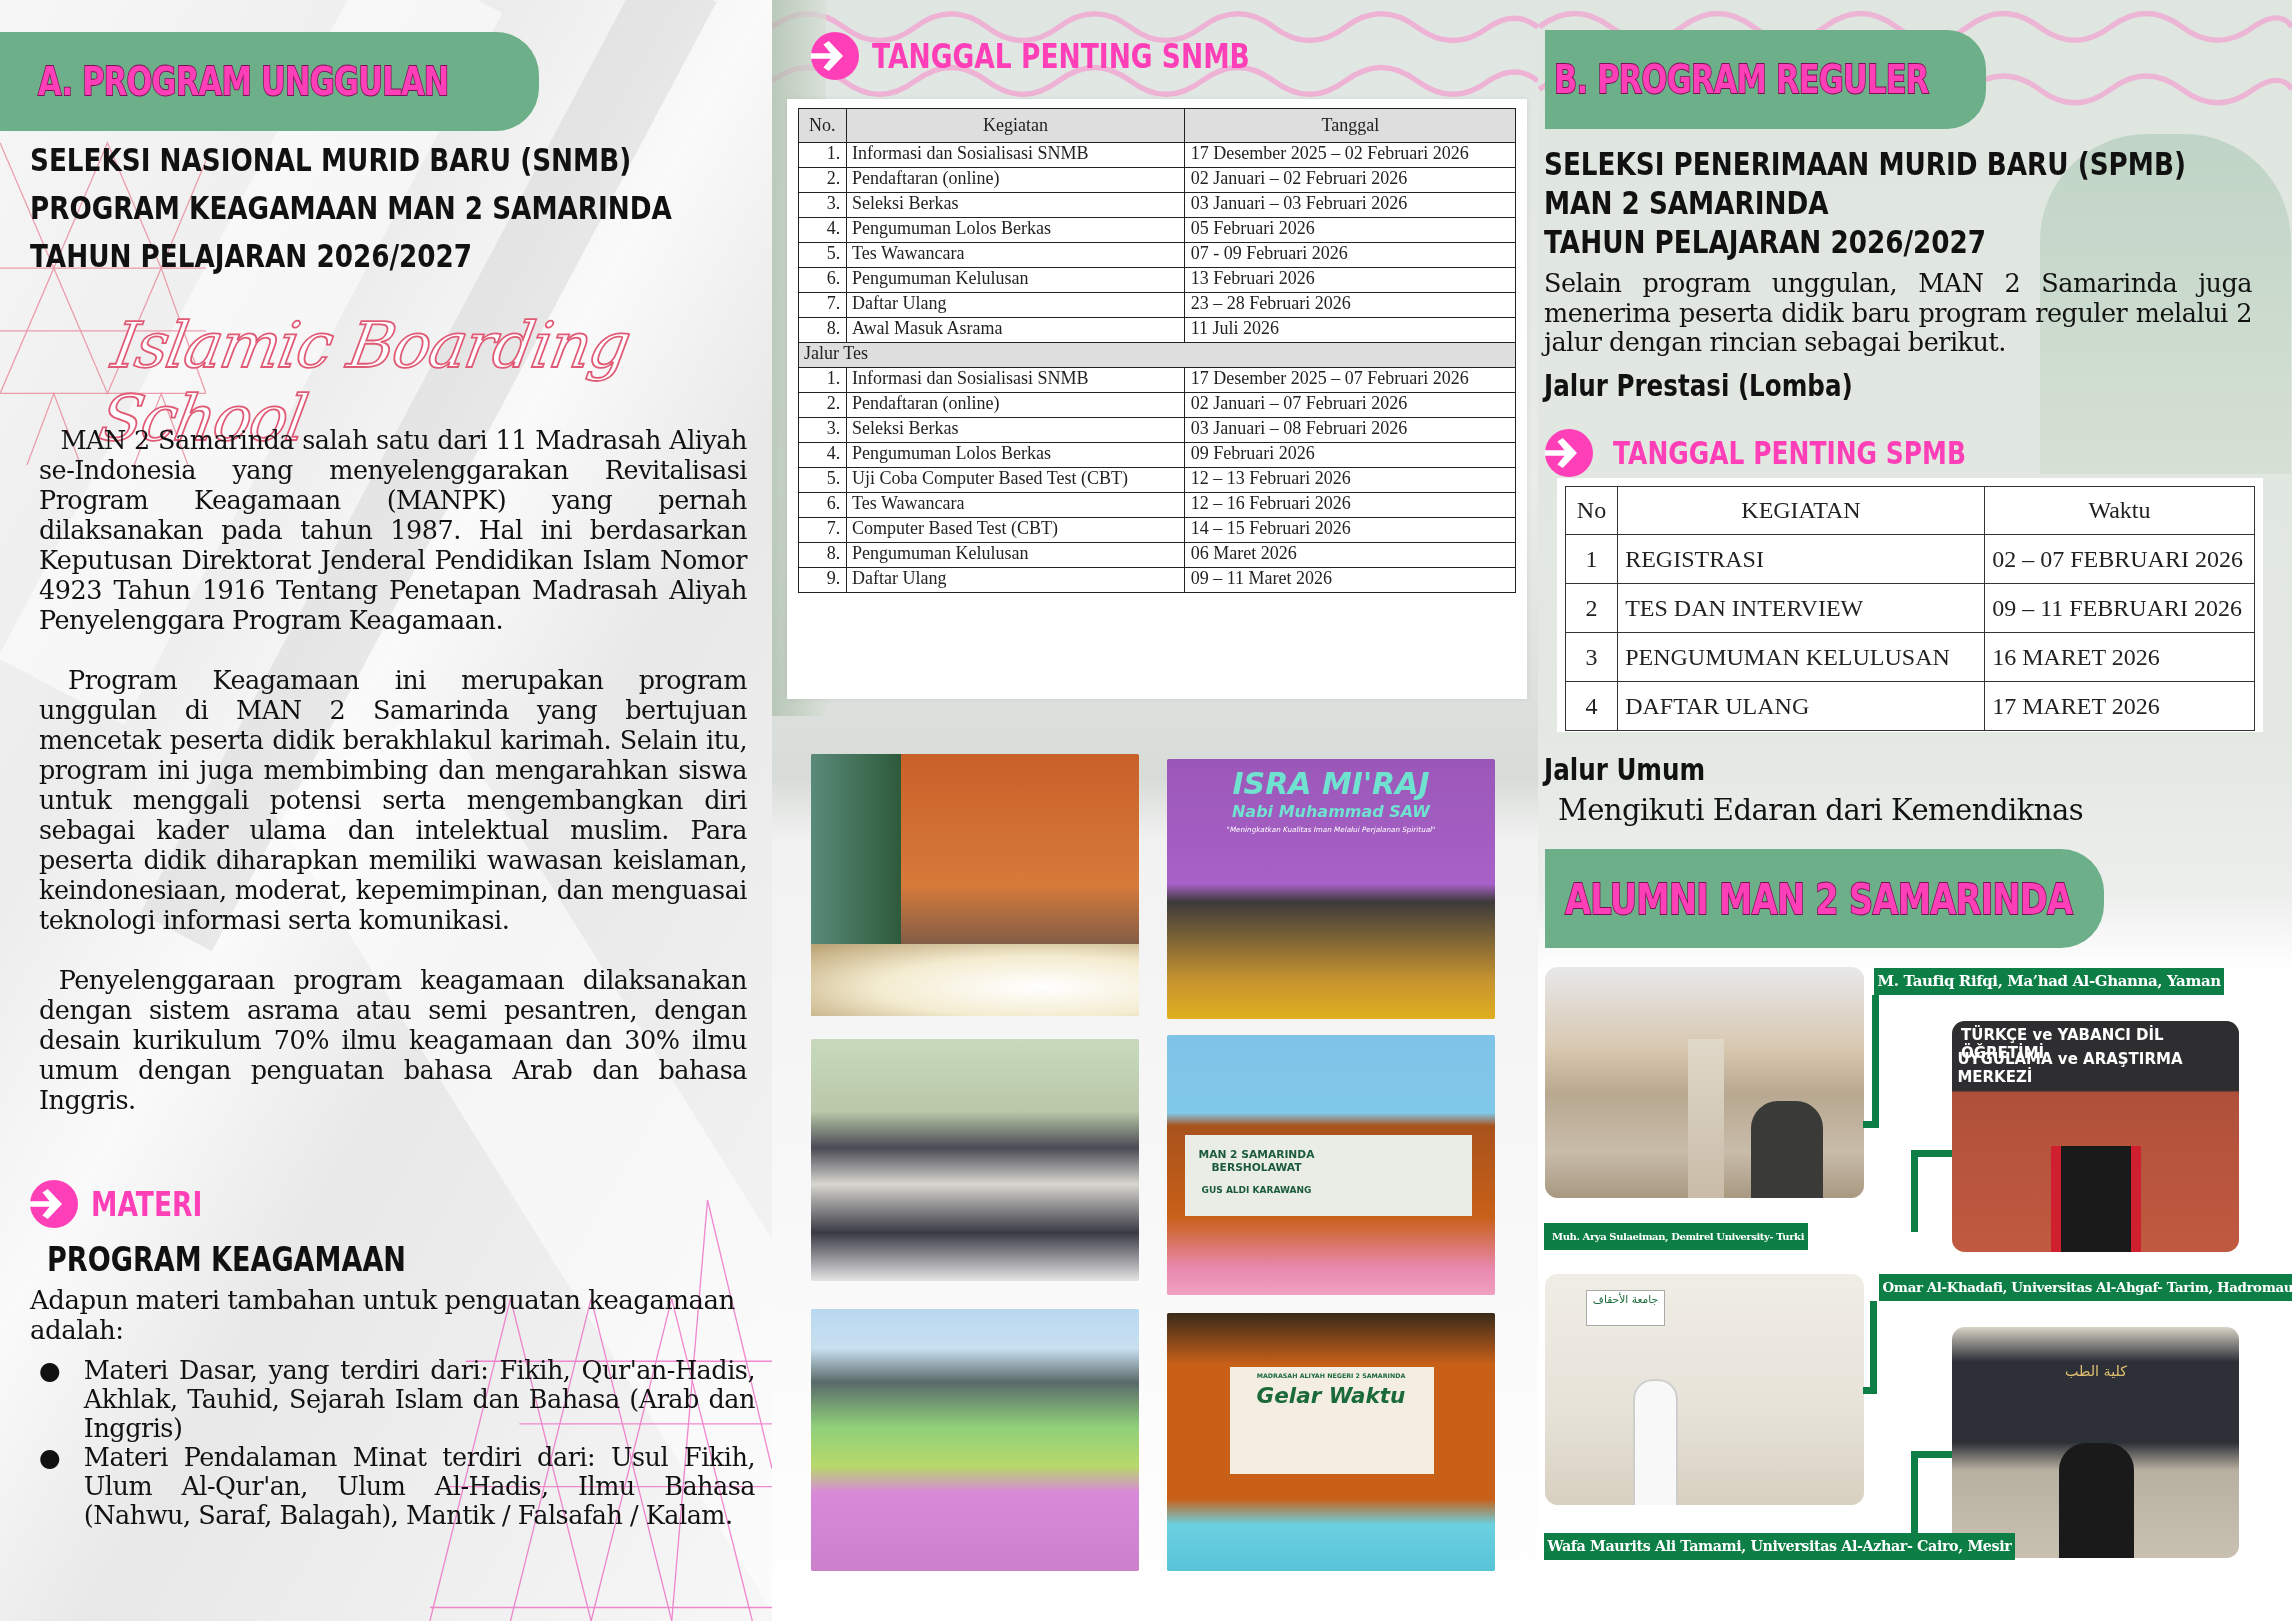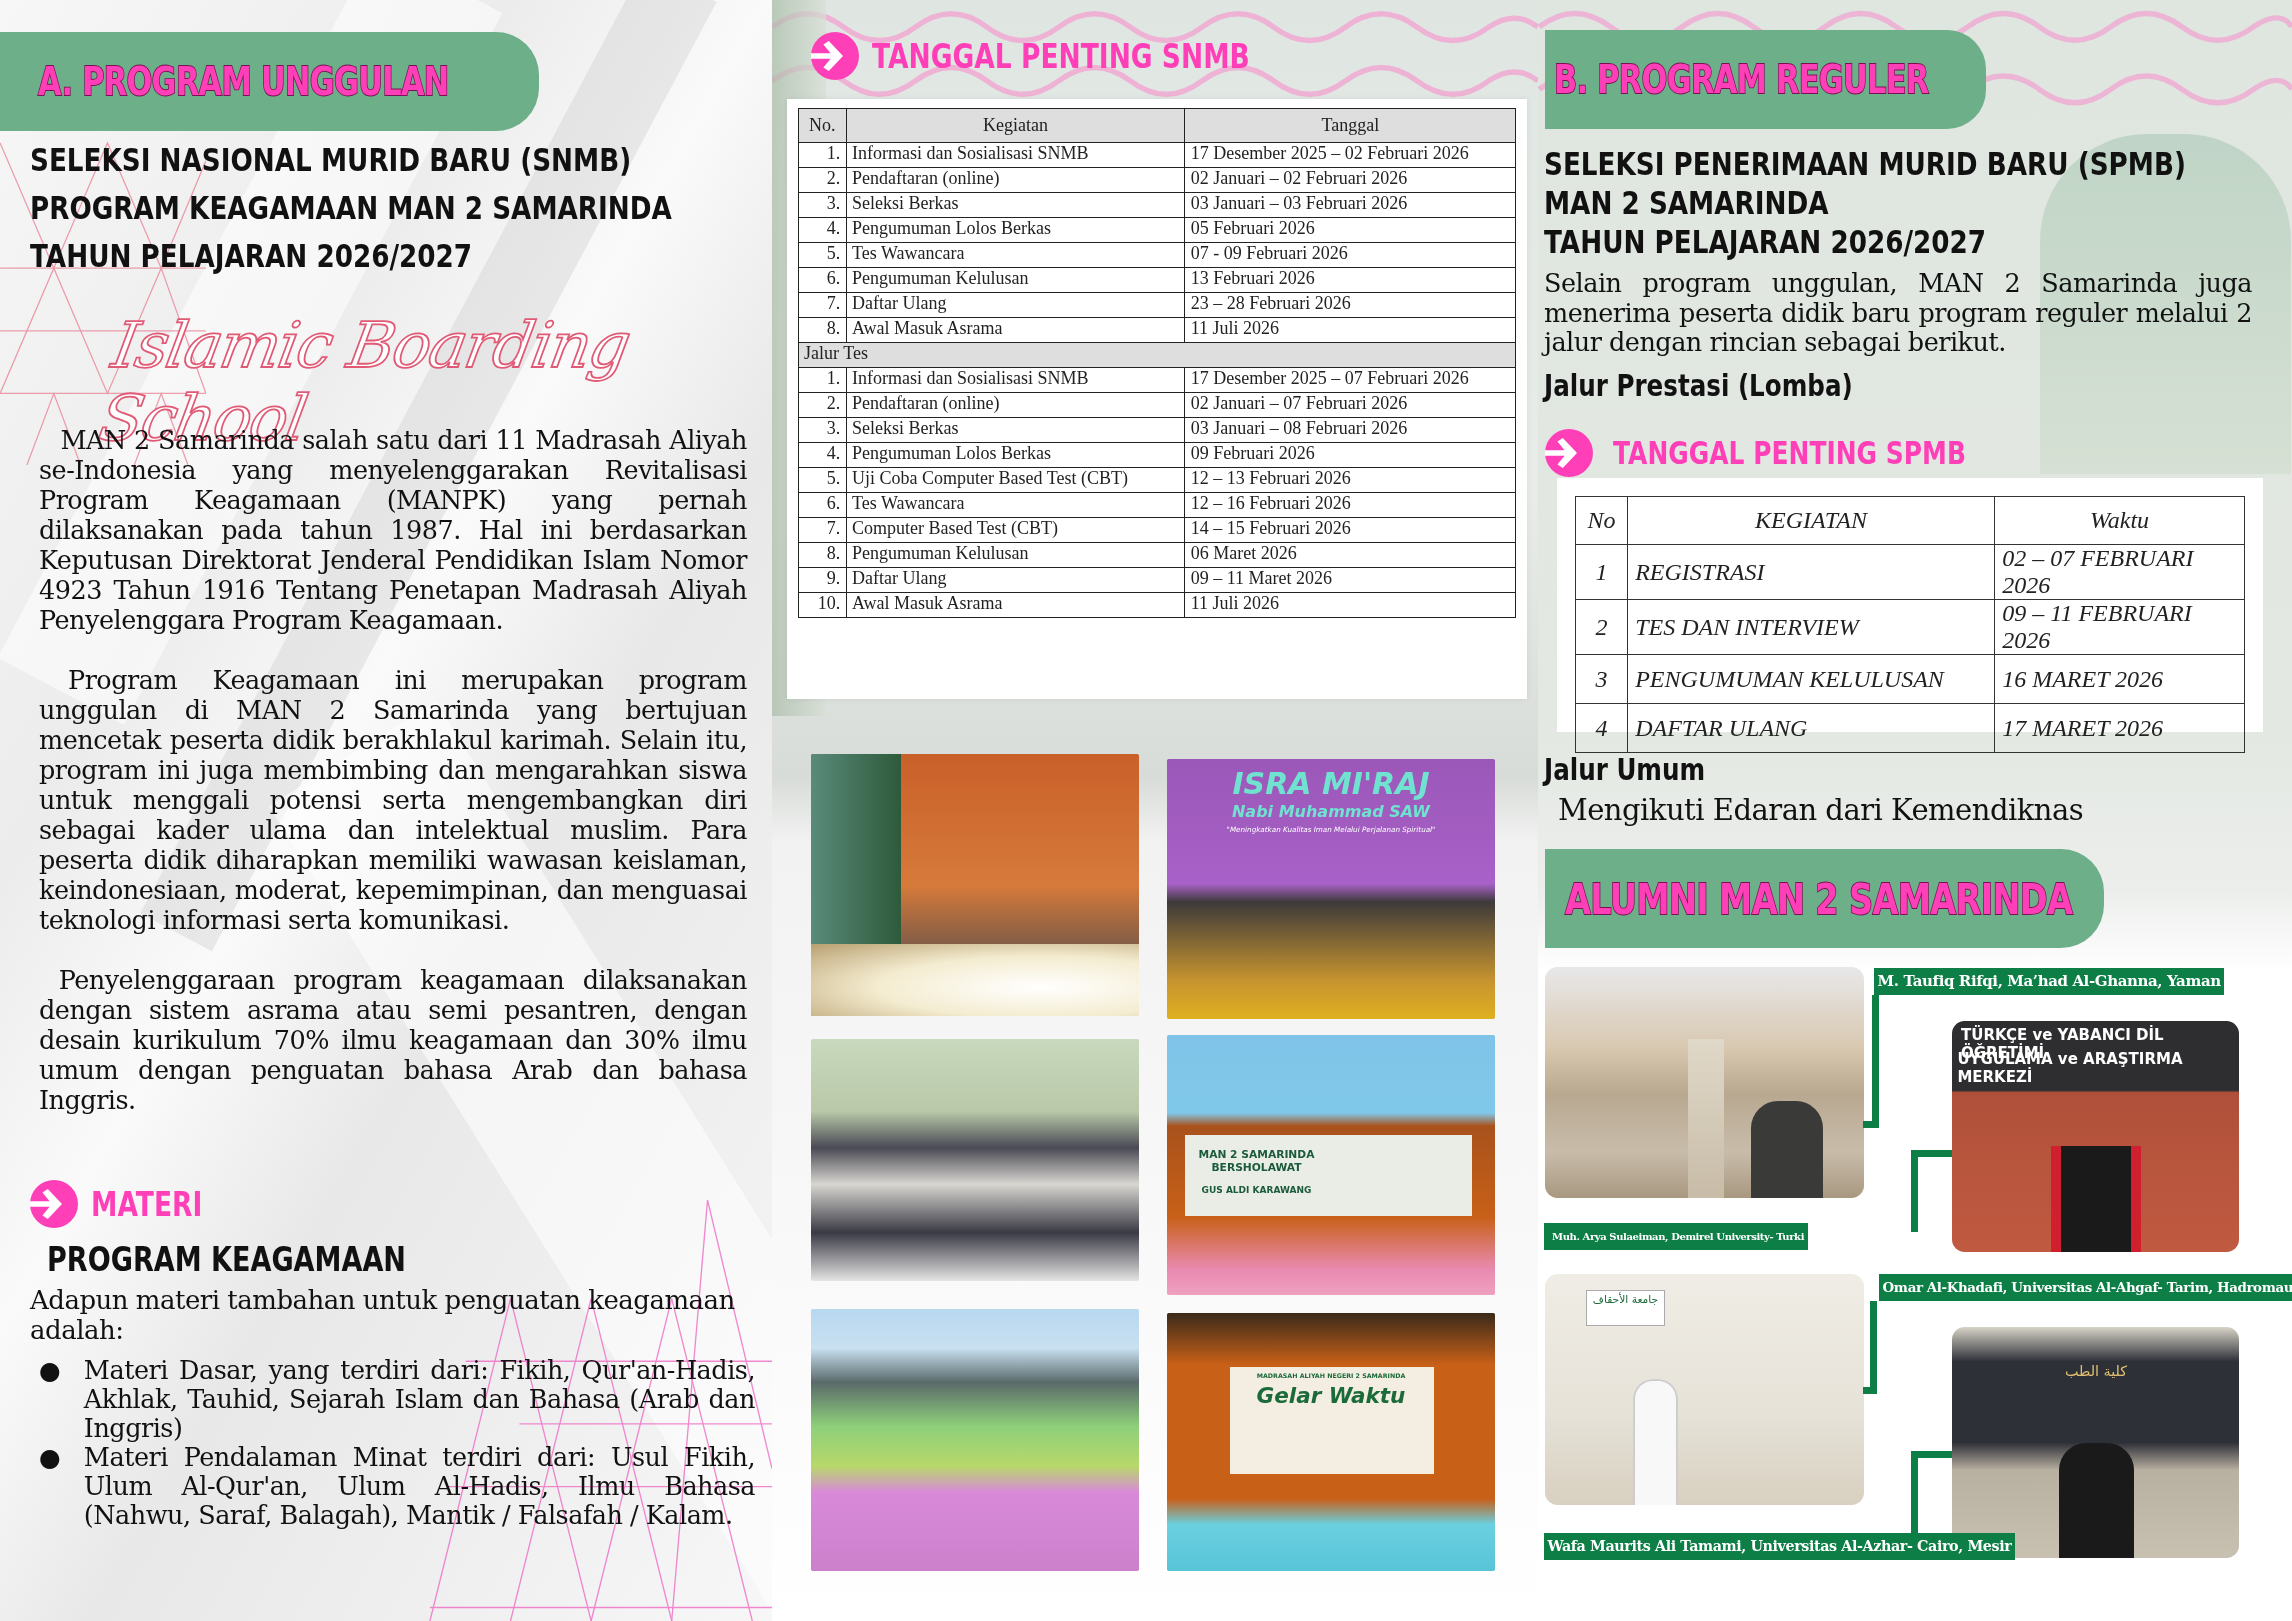--- a/index.html
+++ b/index.html
@@ -56,21 +56,21 @@
 
   
   .photo { position: absolute; overflow: hidden; border-radius: 1.8px; }
   .photo .cap { position: absolute; left: 0; right: 0; text-align: center; font-family: "DejaVu Sans", sans-serif; }
 
   
   .spmb td, .spmb th { border: 1.8px solid #333; font-family: "Liberation Serif", serif; font-size: 24px;
     font-weight: normal; height: 49px; color: #222; padding: 0 7.2px; }
   .spmb th { height: 48px; text-align: center; }
   .spmb td.no { text-align: center; width: 52px; }
-  .spmb-wrap { position: absolute; left: 1557px; top: 478px; width: 706px; height: 254px; background: #fff; padding: 18px; font-style: italic; }
+  .spmb-wrap { position: absolute; left: 1557px; top: 478px; width: 706px; height: 254px; background: #fff; padding: 8px; }
 
   .alumni-label { position: absolute; background: #0d7f46; color: #fff; font-family: "DejaVu Serif", serif;
     font-weight: bold; font-size: 15px; height: 27px; line-height: 27px; padding: 0 3.6px; white-space: nowrap; letter-spacing: -0.4px; }
   .connector { position: absolute; border-color: #0d7f46; border-style: solid; }
   .alumni-photo { position: absolute; border-radius: 12.5px; overflow: hidden; }
 </style>
 </head>
 <body>
 
 <div id="panel-left" class="panel">
@@ -258,25 +258,20 @@
         <tr>
           <td class="no">8.</td>
           <td class="kegiatan">Pengumuman Kelulusan</td>
           <td class="date">06 Maret 2026</td>
         </tr>
         <tr>
           <td class="no">9.</td>
           <td class="kegiatan">Daftar Ulang</td>
           <td class="date">09 – 11 Maret 2026</td>
         </tr>
-        <tr>
-          <td class="no">10.</td>
-          <td class="kegiatan">Awal Masuk Asrama</td>
-          <td class="date">11 Juli 2026</td>
-        </tr>
       </tbody>
   </table>
 </div>
 
 <div class="photo" style="left:811px;top:754px;width:328px;height:262px;background:linear-gradient(180deg,#c9602a 0%,#d67a3a 50%,#7a5a48 75%,#efe6d0 100%);">
   <div style="position:absolute;left:0;top:0;width:90px;height:262px;background:linear-gradient(90deg,#5a8a7a,#2d5a3a);"></div>
   <div style="position:absolute;left:0;bottom:0;width:328px;height:72px;background:radial-gradient(ellipse at 70% 60%,#fff 0%,#f4ecd0 50%,#b8a070 100%);"></div>
 </div>
 <div class="photo" style="left:1167px;top:759px;width:328px;height:260px;background:linear-gradient(180deg,#9b57b8 0%,#a861c8 48%,#3d3a3a 55%,#c6932f 85%,#e0b020 100%);">
   <div class="cap" style="top:7.2px;color:#6fe3d0;font-size:30px;font-style:italic;font-weight:bold;">ISRA MI'RAJ</div>

